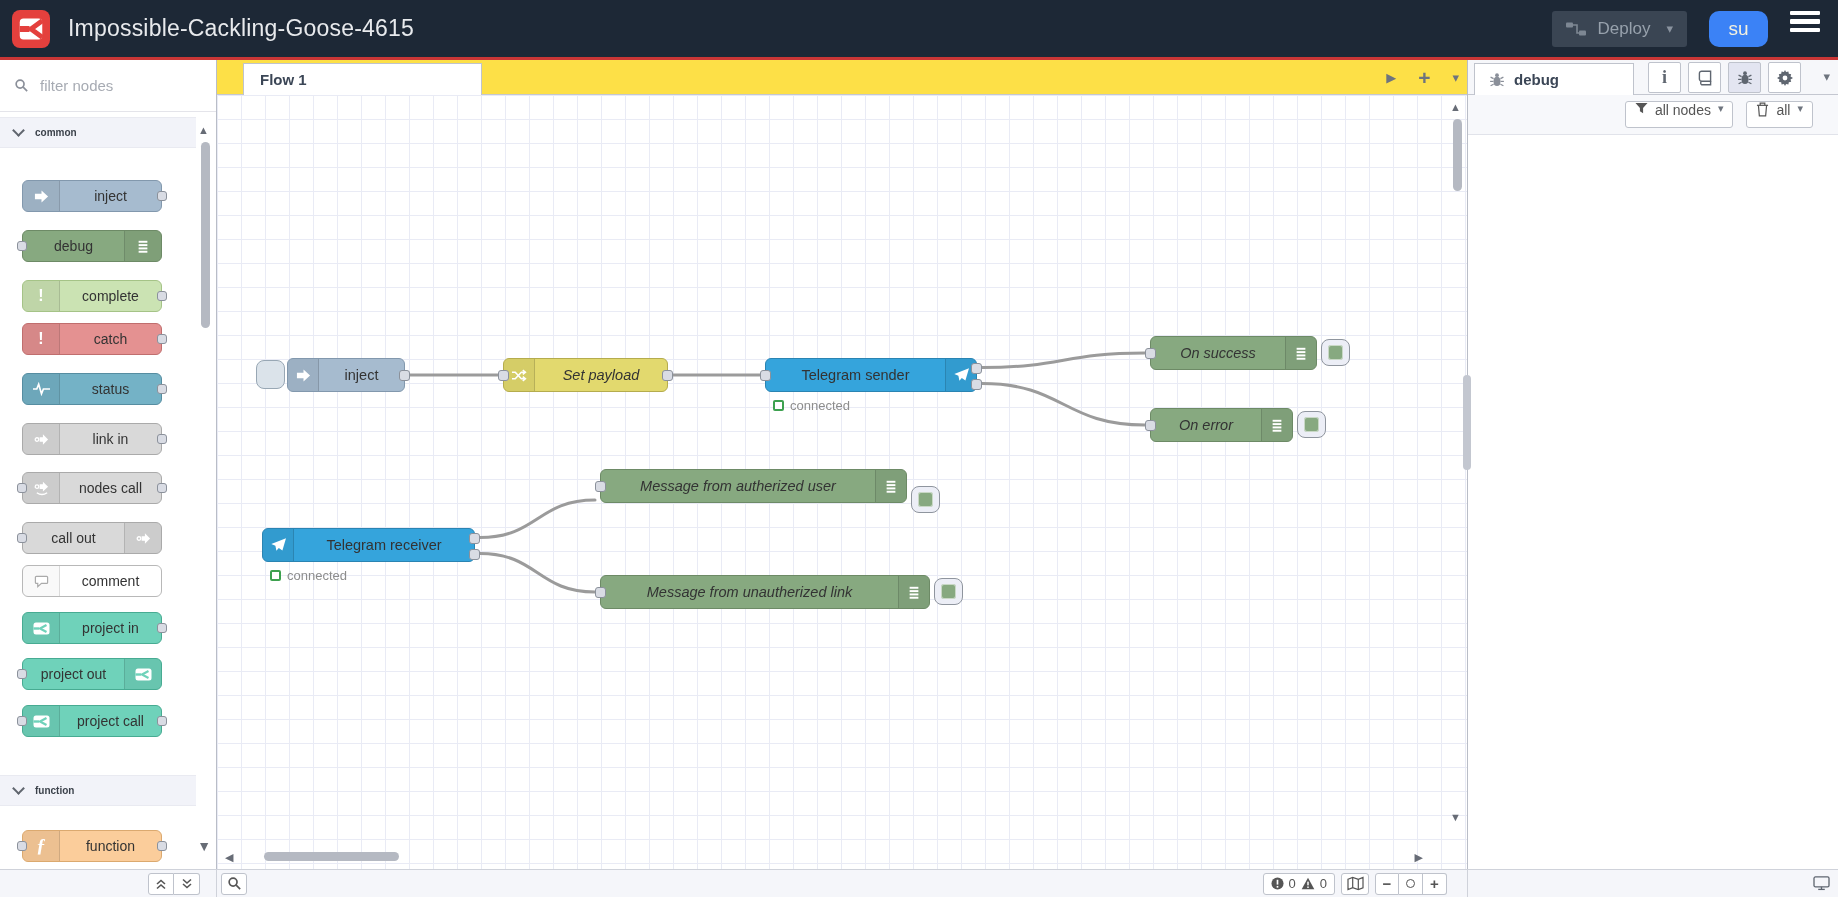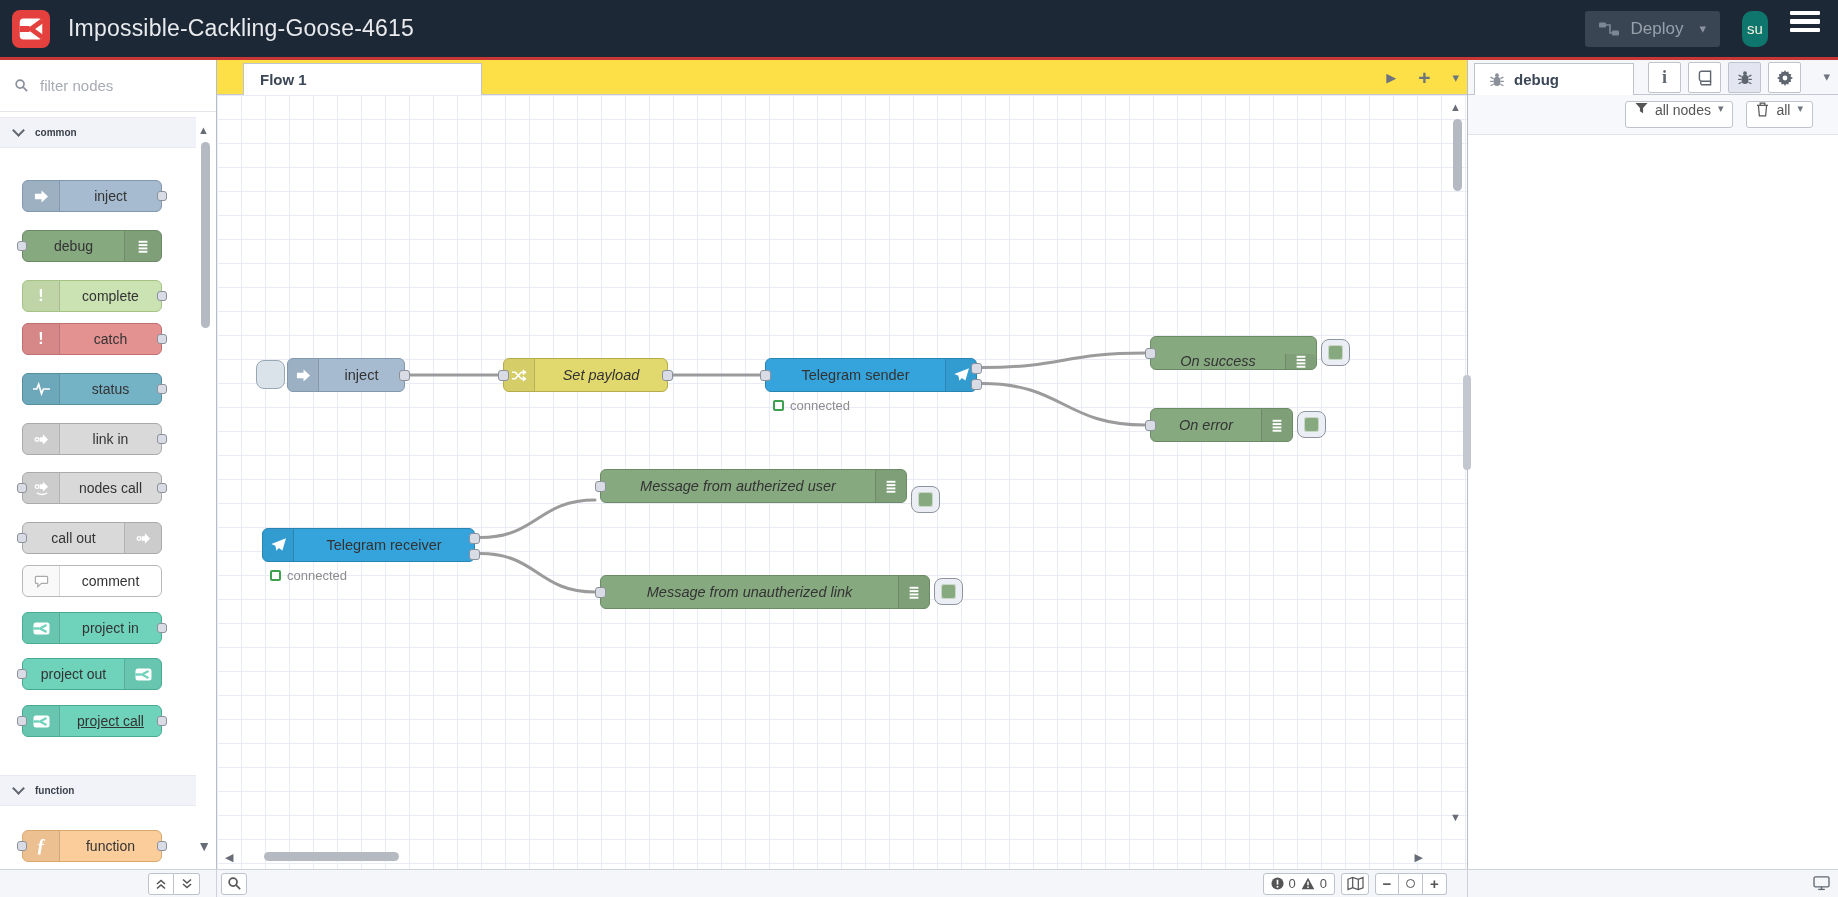--- a/index.html
+++ b/index.html
@@ -7,21 +7,21 @@
 
   
   .hdr{height:57px;background:#1d2836;display:flex;align-items:center;padding:0 12px;box-sizing:border-box;}
   .redline{height:3px;background:#c93636;}
   .logo{width:38px;height:38px;border-radius:8px;background:#e4403d;display:flex;align-items:center;justify-content:center;margin-right:18px;flex:0 0 auto;}
   .hdr-title{color:#e8eaed;font-size:23px;letter-spacing:.2px;white-space:nowrap;}
   .hdr-right{margin-left:auto;display:flex;gap:22px;}
   .deploy-btn{background:#3a4553;border-radius:3px;height:36px;display:flex;align-items:center;gap:12px;padding:0 14px;color:#97a1ac;font-size:17px;cursor:default;}
   .deploy-btn .dicon{display:flex;align-items:center;color:#7d8793;}
   .deploy-btn .caret{font-size:13px;color:#8a939f;padding-left:4px;}
-  .avatar{width:26px;height:36px;border-radius:10px;background:#0f766e;color:#f4f1df;display:flex;align-items:center;justify-content:center;font-size:15px;}
+  .avatar{width:59px;height:36px;border-radius:10px;background:#3b82f6;color:#f4f1df;display:flex;align-items:center;justify-content:center;font-size:19px;}
   .burger{width:30px;display:flex;flex-direction:column;gap:4px;cursor:pointer;margin-right:6px;}
   .burger i{display:block;height:4.5px;background:#fff;border-radius:1px;}
 
   
   .main{height:809px;display:flex;}
 
   
   .palette{width:217px;box-sizing:border-box;border-right:1px solid #b9bdc7;position:relative;background:#fff;flex:0 0 auto;}
   .filter-row{height:52px;display:flex;align-items:center;padding:0 14px;gap:9px;border-bottom:1px solid #e4e4ea;box-sizing:border-box;}
   .filter-row .ficon{color:#8a8f99;display:flex;}
@@ -265,21 +265,21 @@
             <span class="p-icon side-r" style="color: rgb(111, 210, 186);">
               <svg width="17" height="15" viewBox="0 0 17 15">
                 <rect x="0.5" y="1.5" width="16" height="12" rx="2.5" fill="#ffffff"></rect>
                 <path d="M13.5 4 L7 7.5 L13.5 11" fill="none" stroke="currentColor" stroke-width="2.2"></path>
                 <rect x="0.5" y="6.3" width="5.5" height="2.4" fill="currentColor"></rect>
               </svg>
             </span>
             <span class="p-label">project out</span>
             <span class="p-port in"></span>
           </div>
-          <div class="p-item" style="top:645px;background:#6fd2ba;border-color:#47ab92;text-decoration:underline;">
+          <div class="p-item" style="top:645px;background:#6fd2ba;border-color:#47ab92;">
             <span class="p-icon side-l" style="color: rgb(111, 210, 186);">
               <svg width="17" height="15" viewBox="0 0 17 15">
                 <rect x="0.5" y="1.5" width="16" height="12" rx="2.5" fill="#ffffff"></rect>
                 <path d="M13.5 4 L7 7.5 L13.5 11" fill="none" stroke="currentColor" stroke-width="2.2"></path>
                 <rect x="0.5" y="6.3" width="5.5" height="2.4" fill="currentColor"></rect>
               </svg>
             </span>
             <span class="p-label">project call</span>
             <span class="p-port in"></span>
             <span class="p-port out"></span>
@@ -362,21 +362,21 @@
             </span>
             <span class="node-label">Telegram sender</span>
             <span class="port" style="left:-6px;top:11px;"></span>
             <span class="port" style="right:-6px;top:4px;"></span>
             <span class="port" style="right:-6px;top:20px;"></span>
           </div>
           <div class="node-status" style="left:556px;top:303px;">
             <span class="st-square" style="border-color:#3da14f;"></span>
             <span>connected</span>
           </div>
-          <div class="flow-node" style="left:933px;top:241px;width:167px;background:#87a980;border-color:#6d8a66;align-items:flex-end;">
+          <div class="flow-node" style="left:933px;top:241px;width:167px;background:#87a980;border-color:#6d8a66;">
             <span class="icon-region side-r">
               <svg width="14" height="15" viewBox="0 0 16 16" fill="currentColor">
                 <rect x="3" y="1.5" width="10" height="2.2"></rect>
                 <rect x="3" y="5.3" width="10" height="2.2"></rect>
                 <rect x="3" y="9.1" width="10" height="2.2"></rect>
                 <rect x="3" y="12.9" width="10" height="2.2"></rect>
               </svg>
             </span>
             <span class="node-label italic">On success</span>
             <span class="port" style="left:-6px;top:11px;"></span>

